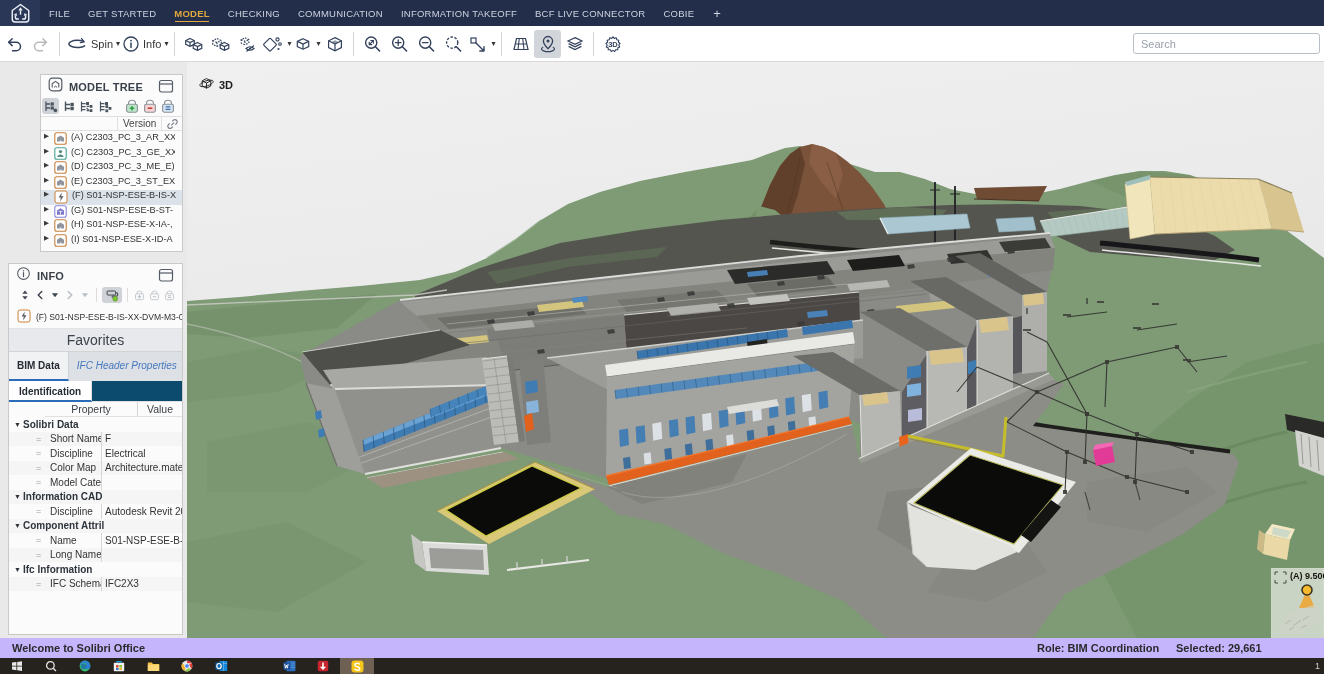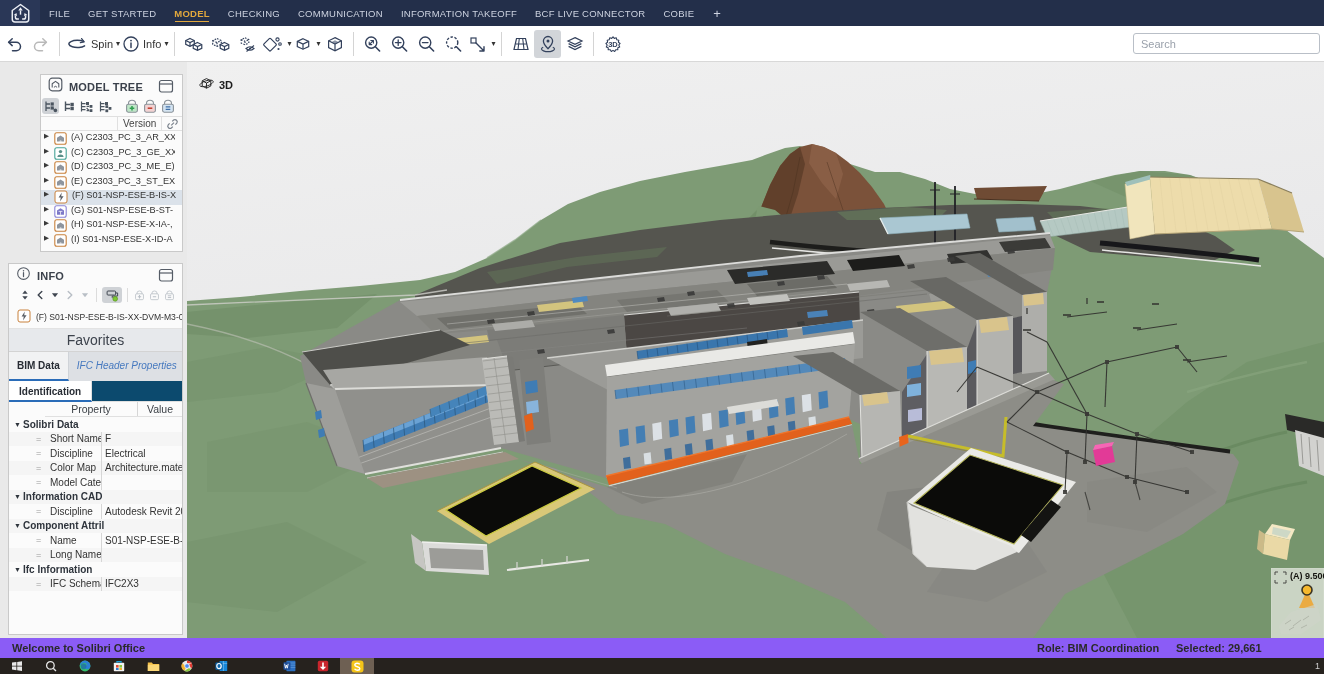--- a/index.html
+++ b/index.html
@@ -83,21 +83,21 @@
 .prow .eq { color:#9a9a9a; font-size:9px; margin:0 5px 0 27px; flex:0 0 9px; letter-spacing:-1px; }
 
 
 .viewport { flex:1; position:relative; margin:0; min-width:0; background:#eaeaea; overflow:hidden; }
 .view-label { position:absolute; left:12px; top:14px; display:flex; align-items:center; gap:5px; font-size:11px; font-weight:bold; color:#1d1d1d; }
 .scene-svg { position:absolute; inset:0; width:100%; height:100%; }
 .minimap { position:absolute; left:1084px; top:506px; width:53px; height:72px; }
 .minimap-label { position:absolute; left:19px; top:3px; font-size:9px; font-weight:bold; color:#14140f; white-space:nowrap; }
 
 
-.statusbar { flex:0 0 20px; background:#8b5cf6; display:flex; align-items:center; font-size:11px; font-weight:bold; color:#2a2a2a; padding:0 0 0 12px; position:relative; }
+.statusbar { flex:0 0 20px; background:#c4b5fd; display:flex; align-items:center; font-size:11px; font-weight:bold; color:#2a2a2a; padding:0 0 0 12px; position:relative; }
 .status-left { margin-left:0; }
 .status-role { position:absolute; left:1037px; }
 .status-sel { position:absolute; left:1176px; }
 
 
 .taskbar { flex:0 0 15px; background:#26221e; display:flex; align-items:center; position:relative; }
 .tb-icon { width:34px; height:16px; display:flex; align-items:center; justify-content:center; }
 .tb-icon.active-app { background:#6e6053; }
 .tb-time { position:absolute; right:4px; color:#cfcfcf; font-size:9px; }
 </style>

